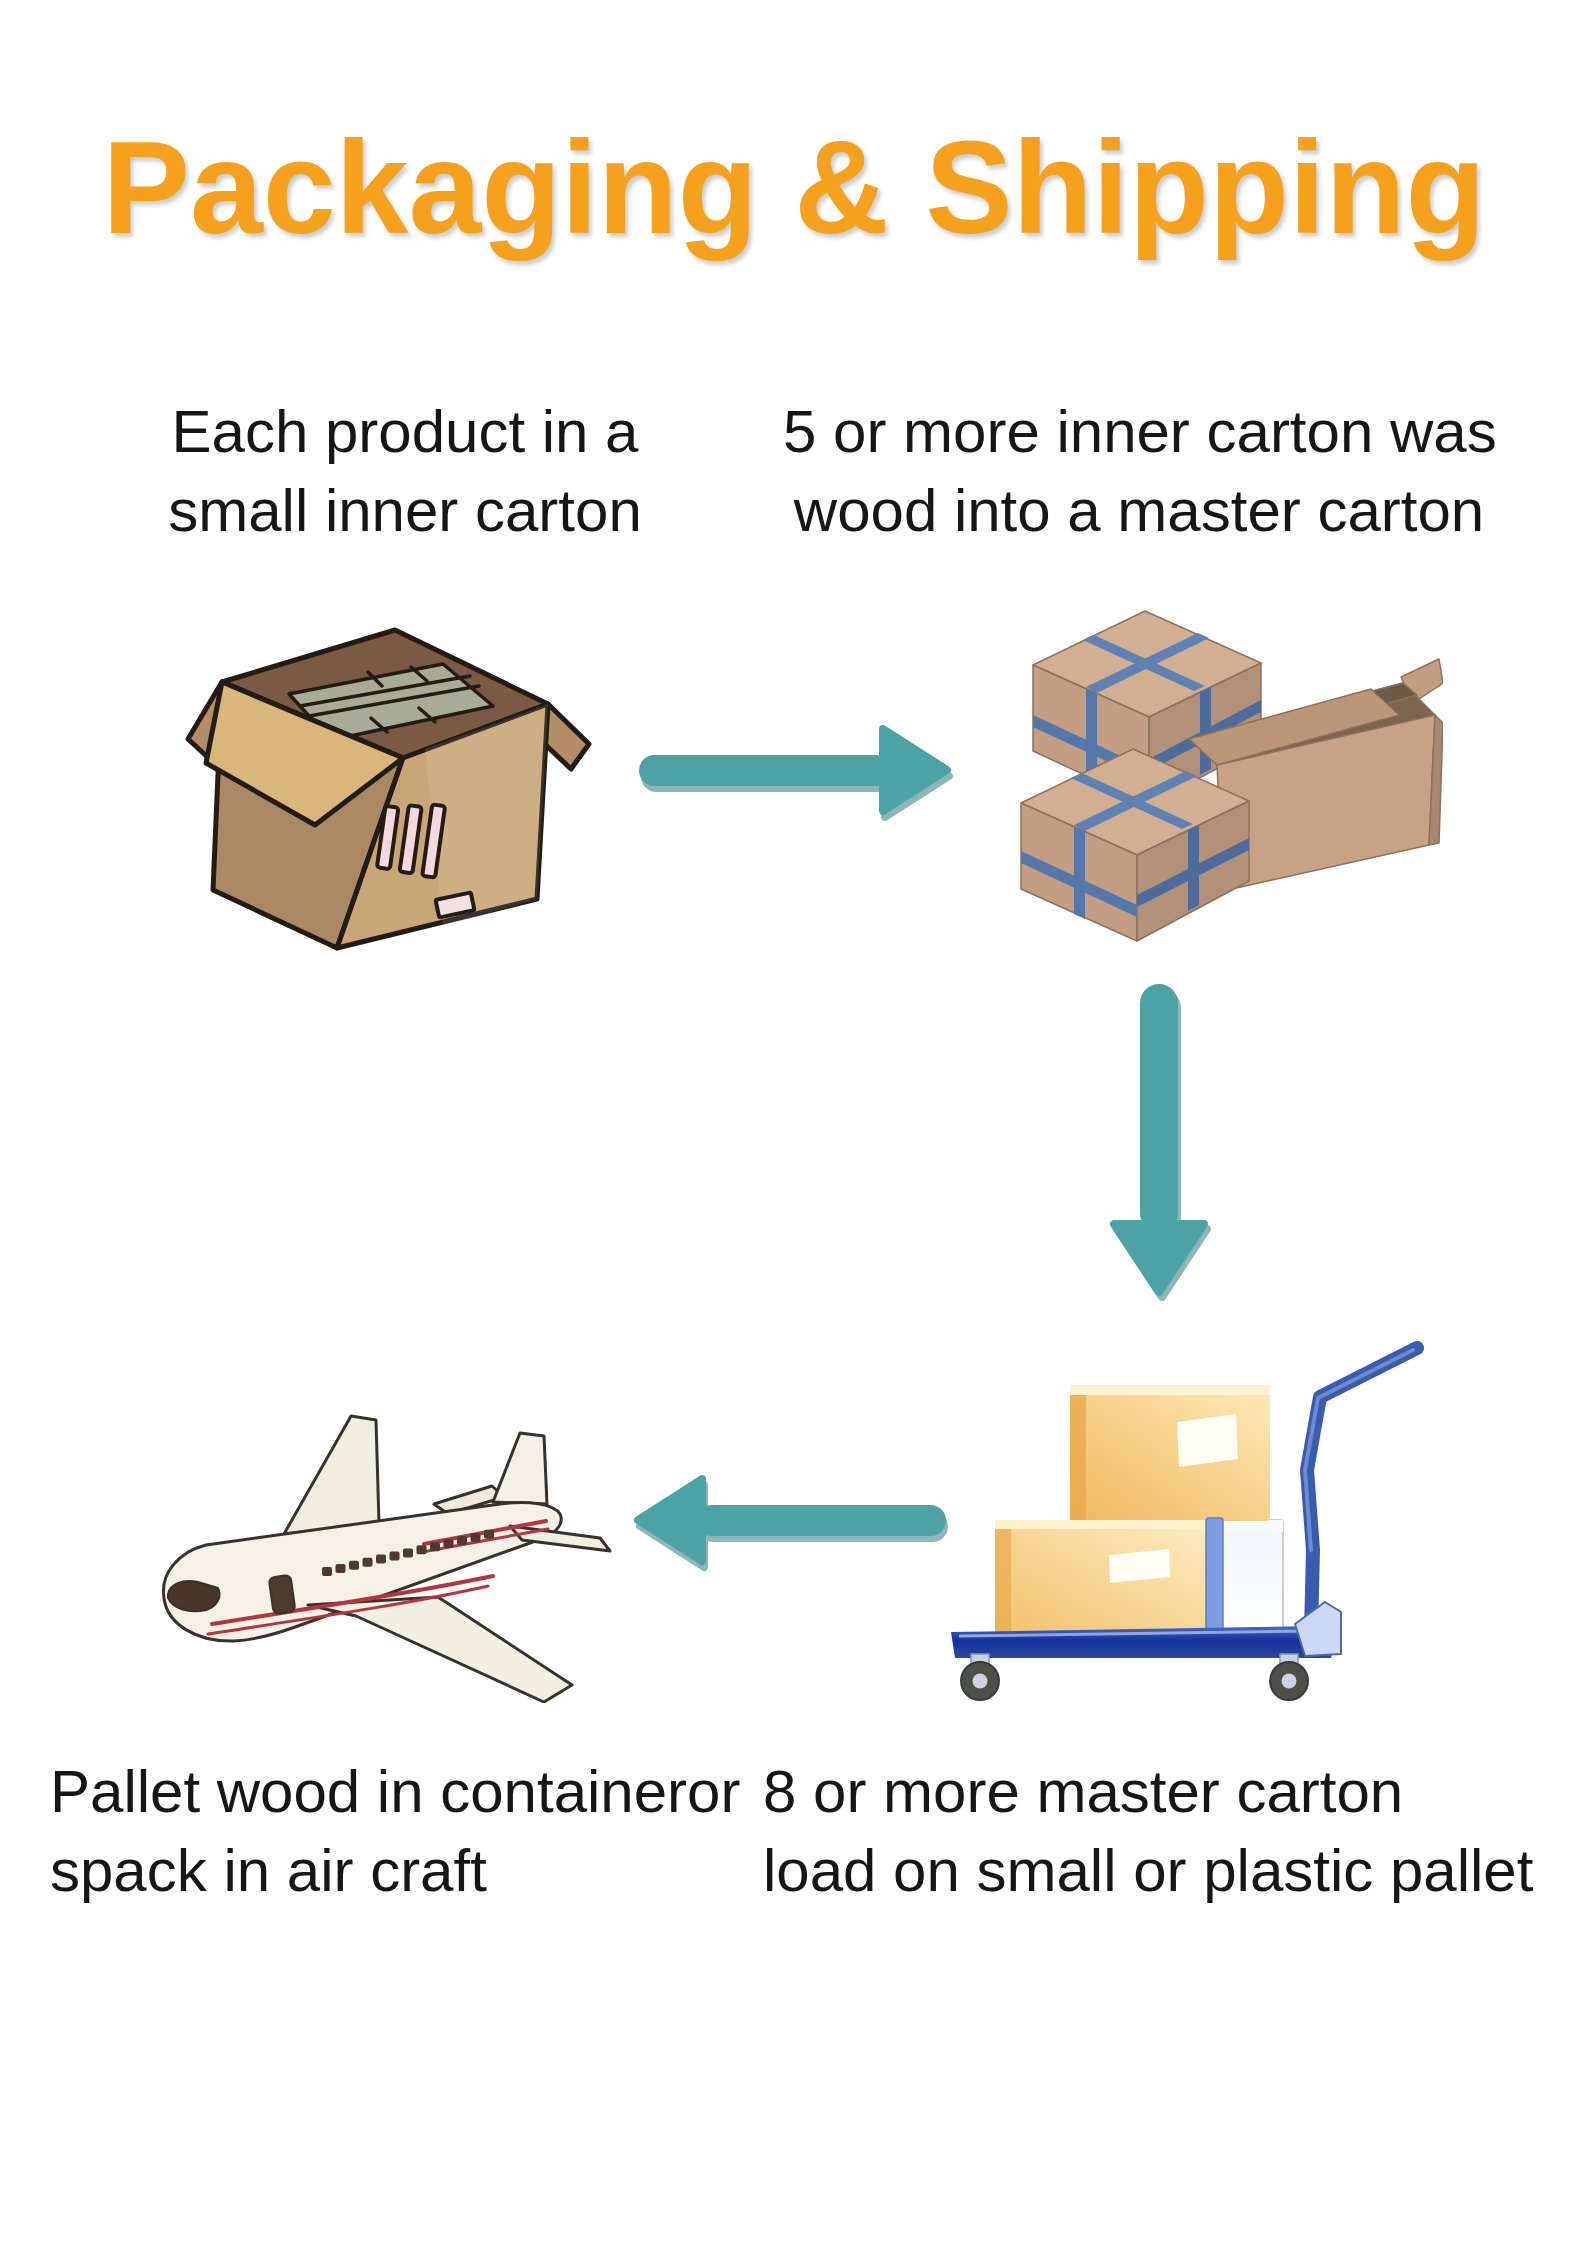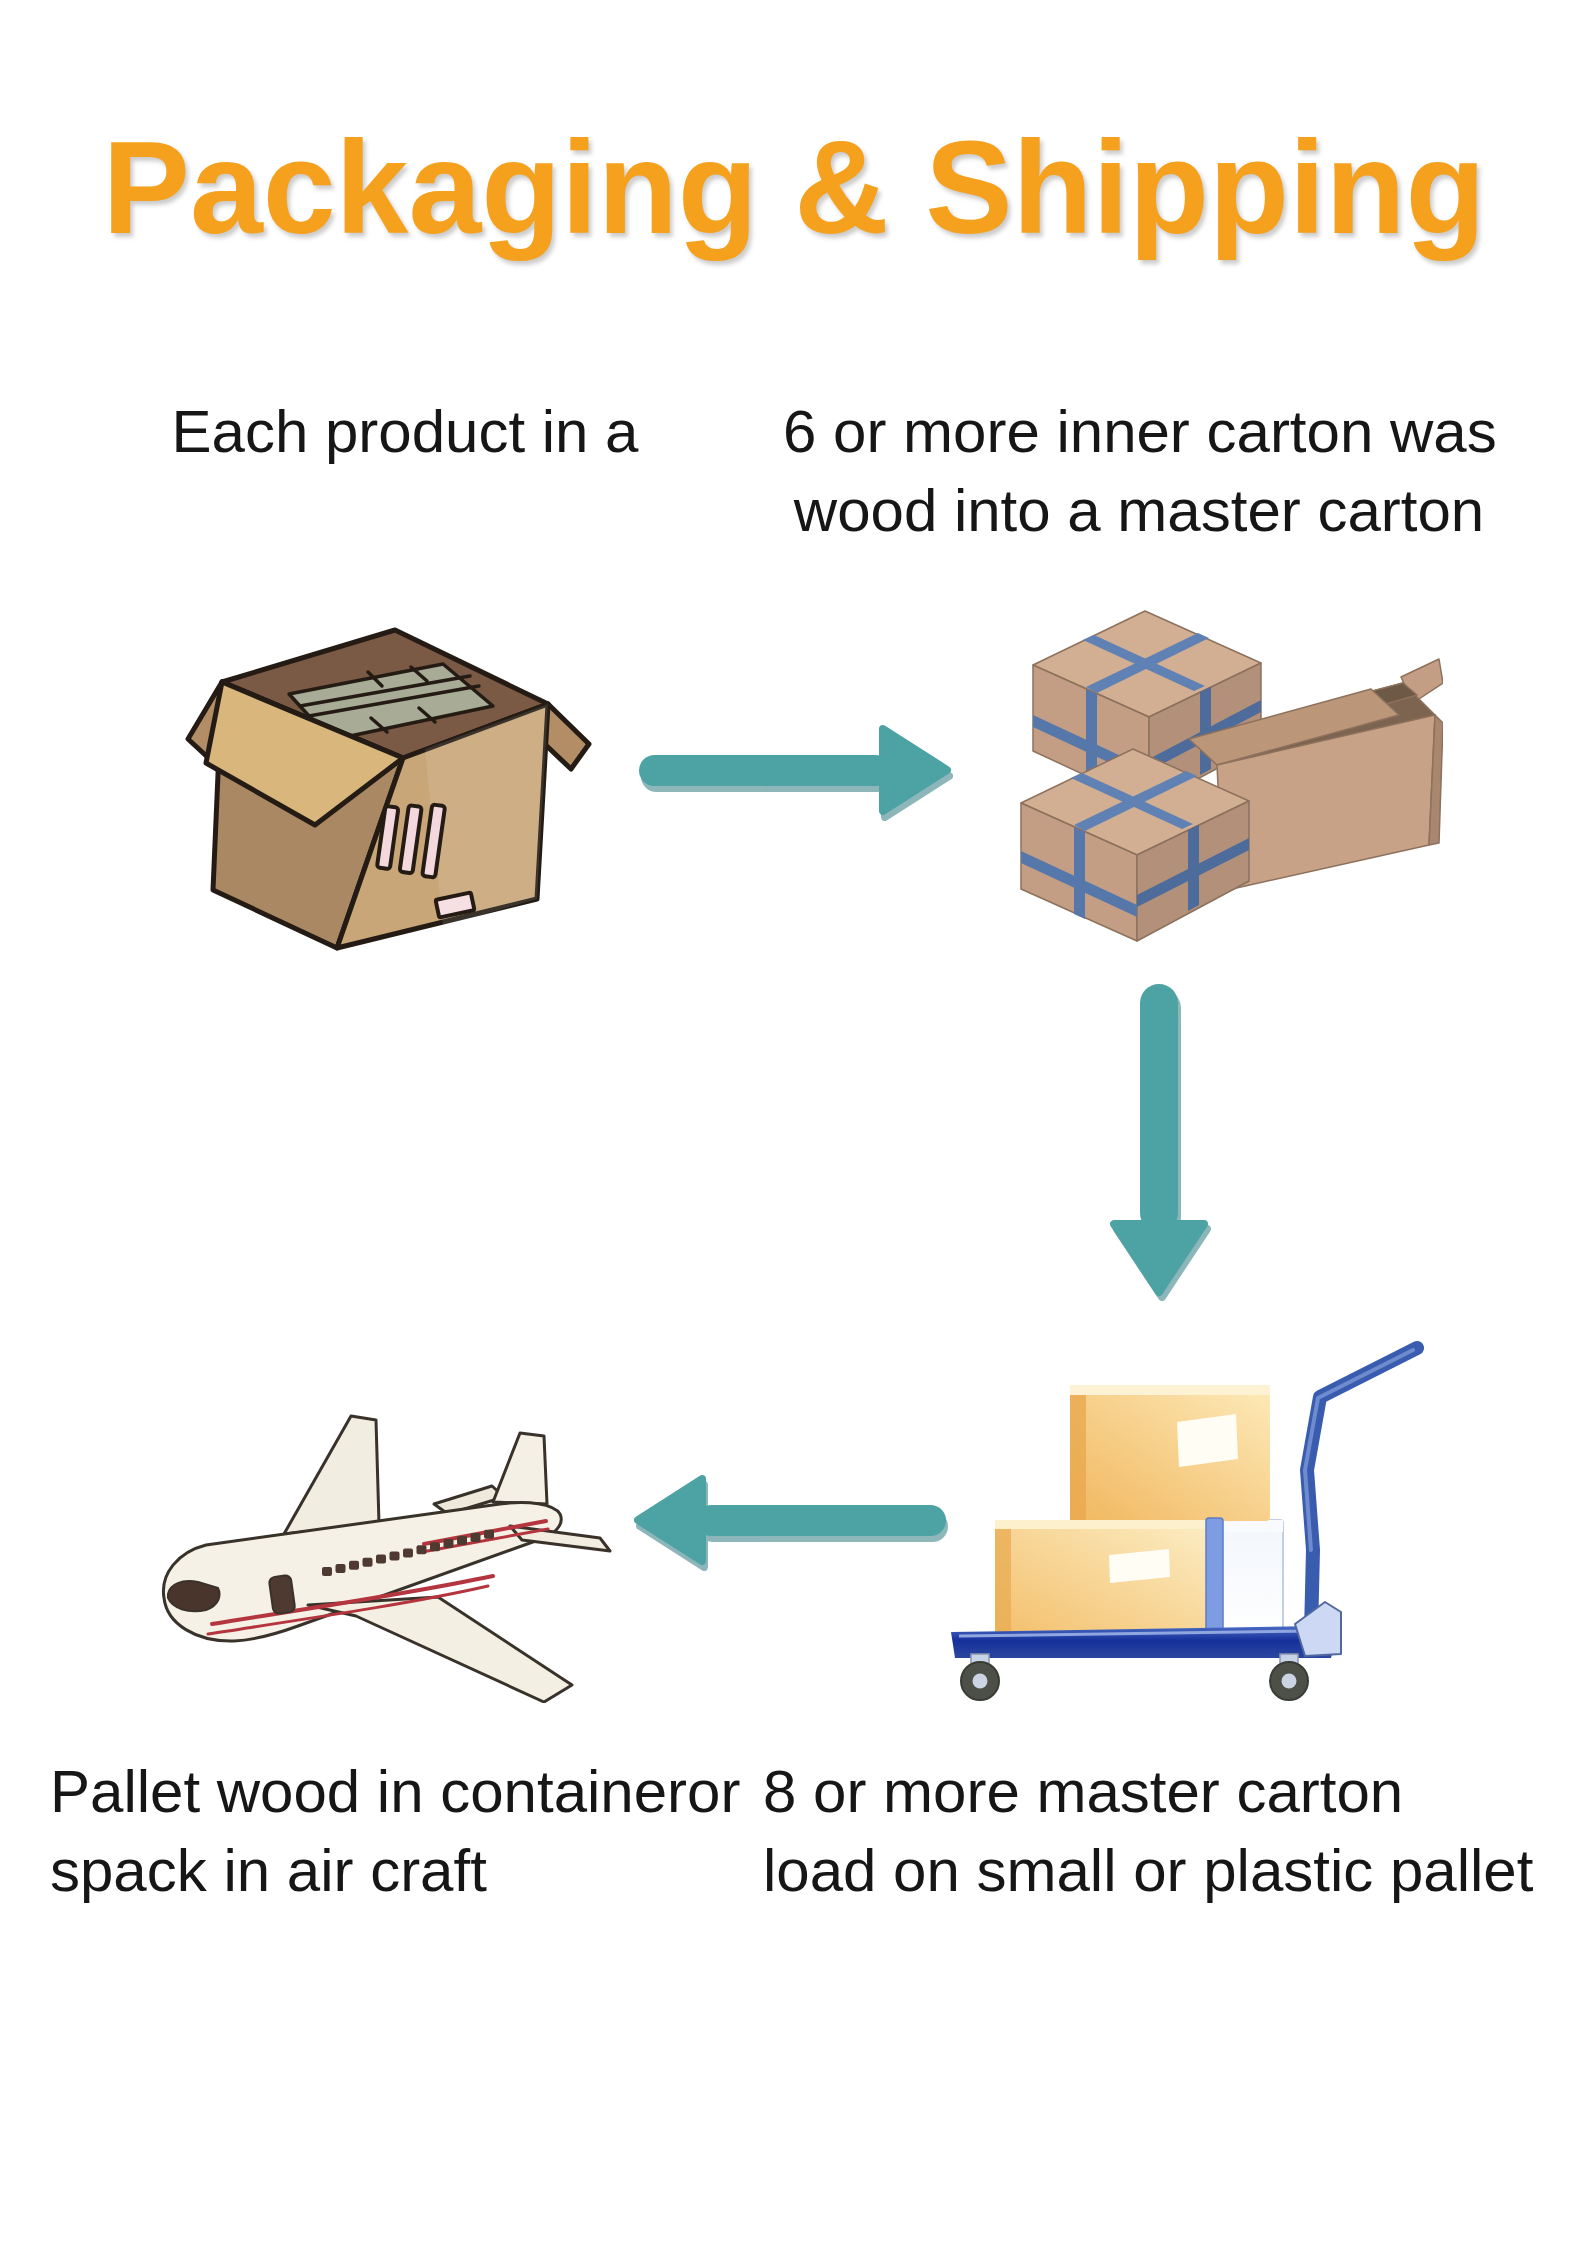--- a/index.html
+++ b/index.html
@@ -29,24 +29,25 @@
 </style>
 </head>
 <body>
 
 <div class="canvas">
 
   <h1 class="title">Packaging &amp; Shipping</h1>
 
   <div class="cap cap-step1">
     <div>Each product in a</div>
+    <div>small inner carton</div>
   </div>
 
   <div class="cap cap-step2">
-    <div>6 or more inner carton was</div>
+    <div>5 or more inner carton was</div>
     <div>wood into a master carton</div>
   </div>
 
   <svg class="illus illus-inner-carton" width="430" height="355" viewBox="0 0 430 355">
     <g stroke="#241c14" stroke-width="5" stroke-linejoin="round" stroke-linecap="round">
 
       <polygon points="37,70 210,18 363,92 218,146" fill="#7a5a44"></polygon>
 
       <g stroke-width="3.5">
         <polygon points="104,82 258,52 308,94 146,128" fill="#a8ac96"></polygon>

